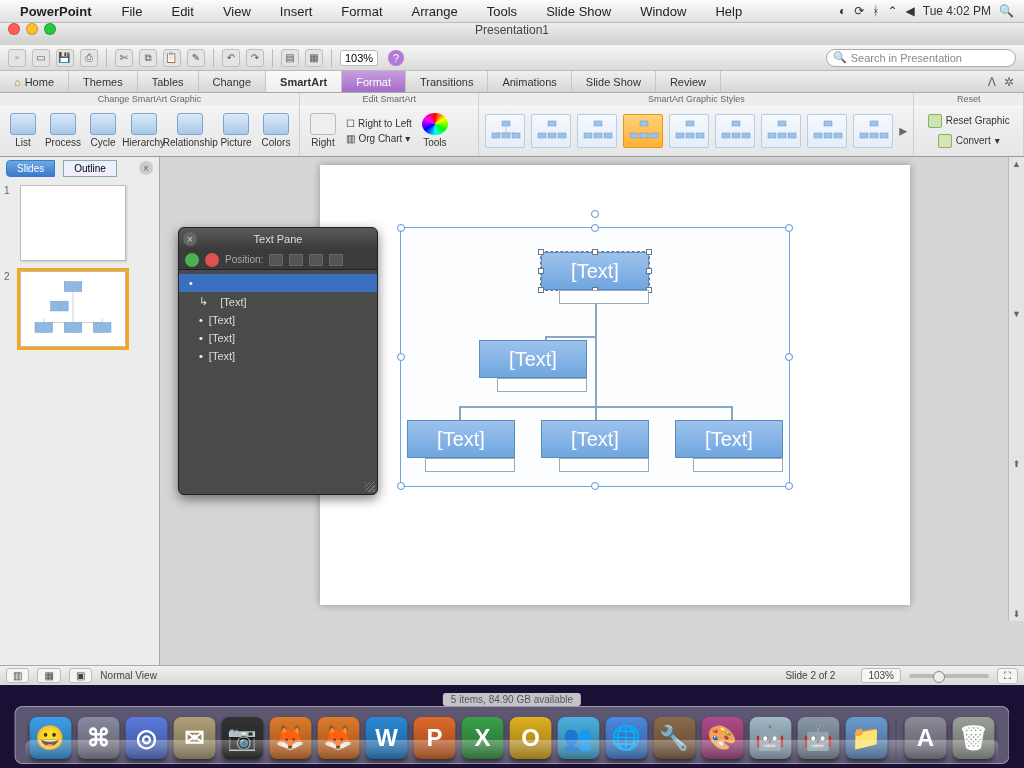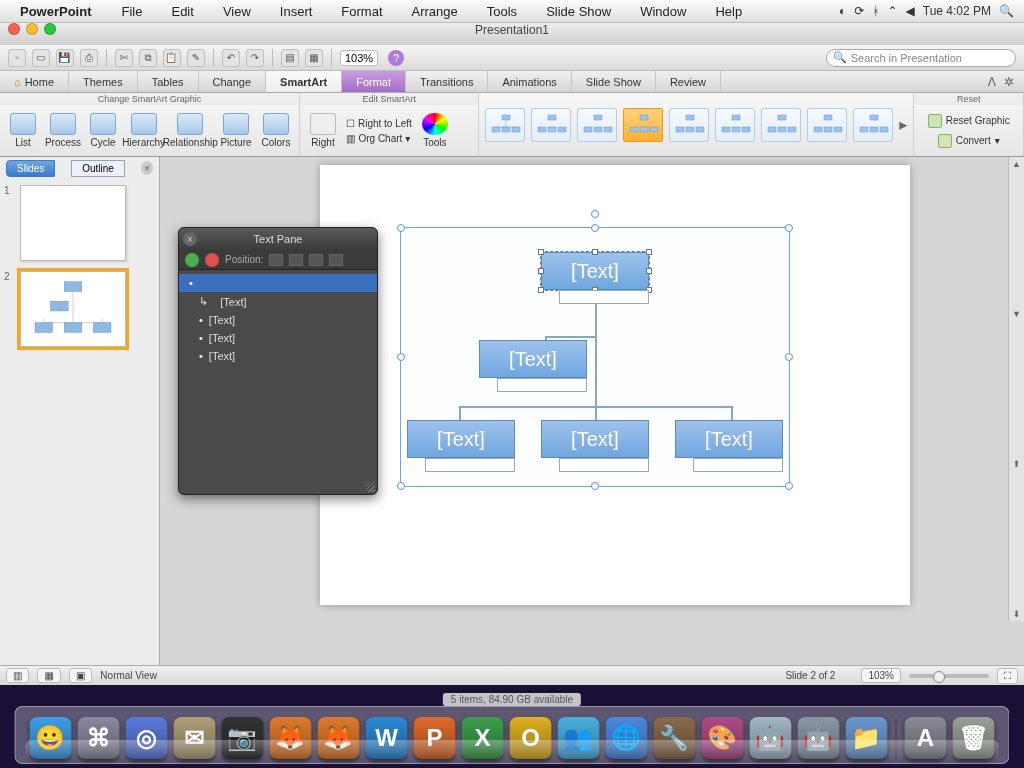--- a/index.html
+++ b/index.html
@@ -59,21 +59,21 @@
 
 .content { position: absolute; top: 134px; left: 0; right: 0; bottom: 20px; display: flex; background: #d6d6d6; }
 .sbbar { height:20px; position:absolute; bottom:0; left:0; right:0; background:linear-gradient(#f0f0f0,#d8d8d8); border-top:1px solid #aaa; display:flex; align-items:center; font-size:10px; color:#444; padding:0 6px; gap:8px;}
 .sbbar .sseg { padding:1px 6px; border:1px solid #bbb; border-radius:3px; background:#f5f5f5;}
 .sbbar .flex { flex:1; }
 .sbbar .zslider { width:80px;height:4px;background:#bbb;border-radius:2px;position:relative;}
 .sbbar .zslider::after{content:"";position:absolute;left:30%;top:-3px;width:10px;height:10px;background:#eee;border:1px solid #888;border-radius:50%;}
 
 
 .slides-panel { width: 160px; background: #ececec; border-right: 1px solid #aaa; display:flex; flex-direction:column; }
-.sp-tabs { height: 22px; display: flex; align-items: center; padding: 3px 6px; gap: 16px; }
+.sp-tabs { height: 22px; display: flex; align-items: center; padding: 3px 6px; gap: 8px; }
 .sp-tab { font-size: 10px; padding: 2px 10px; border: 1px solid #8aa; background: #eef; cursor: default; }
 .sp-tab.active { background: linear-gradient(#6ea8e0,#3a7acc); color: #fff; border-color:#3a7acc;}
 .sp-tab:first-child{border-radius:4px 0 0 4px;} .sp-tab:last-child{border-radius:0 4px 4px 0;border-left:none;}
 .sp-close { margin-left:auto; width:14px;height:14px;border-radius:50%;background:#ccc;color:#666;font-size:10px;display:flex;align-items:center;justify-content:center;}
 .thumbs { flex:1; overflow:auto; padding: 6px 4px; }
 .thumb-row { display:flex; gap:4px; margin-bottom:10px; }
 .thumb-num { width:12px; font-size:10px; color:#666; }
 .thumb { width: 106px; height: 76px; background: #fff; border: 1px solid #bbb; box-shadow: 1px 1px 2px rgba(0,0,0,.15); position:relative;}
 .thumb.sel { outline: 3px solid #f5a623; }
 .thumb svg { width:100%; height:100%; }
@@ -264,20 +264,21 @@
               <span>▾</span>
             </div>
         </div>
         <div class="rbtn color">
             <div class="ric"></div>
             <span>Tools</span>
           </div>
       </div>
     </div>
     <div class="rgroup" style="flex:1">
+      <div class="glabel">SmartArt Graphic Styles</div>
       <div class="gbody style-gal">
         <div class="style-item">
             <svg class="mini">
               <rect x="14" y="2" width="8" height="5"></rect>
               <rect x="4" y="14" width="8" height="5"></rect>
               <rect x="14" y="14" width="8" height="5"></rect>
               <rect x="24" y="14" width="8" height="5"></rect>
               <line x1="18" y1="7" x2="18" y2="14"></line>
               <line x1="8" y1="14" x2="28" y2="14"></line>
             </svg>

